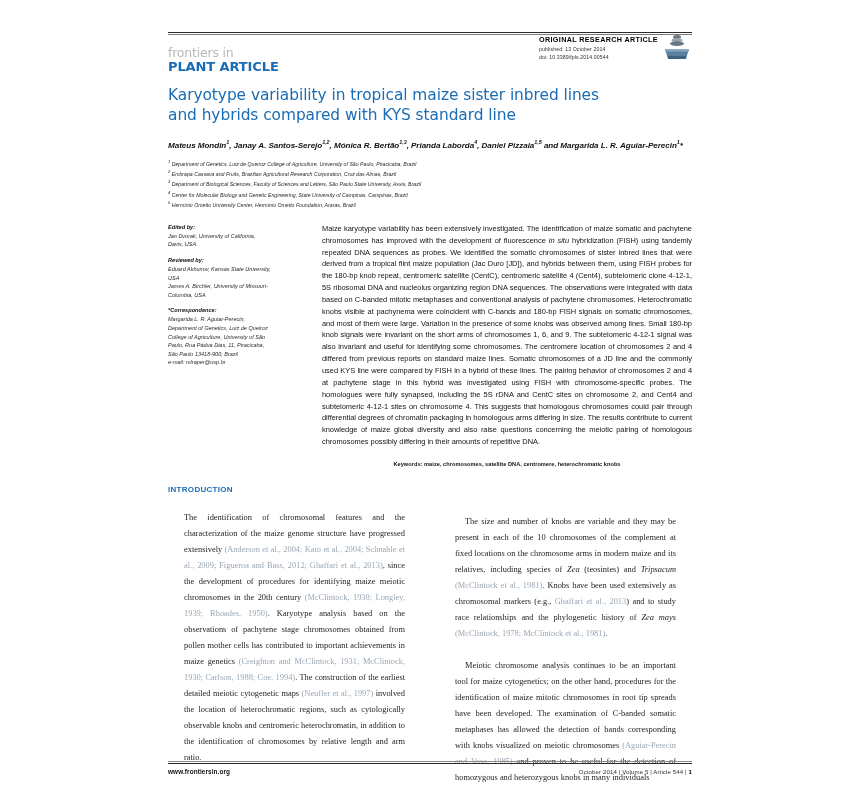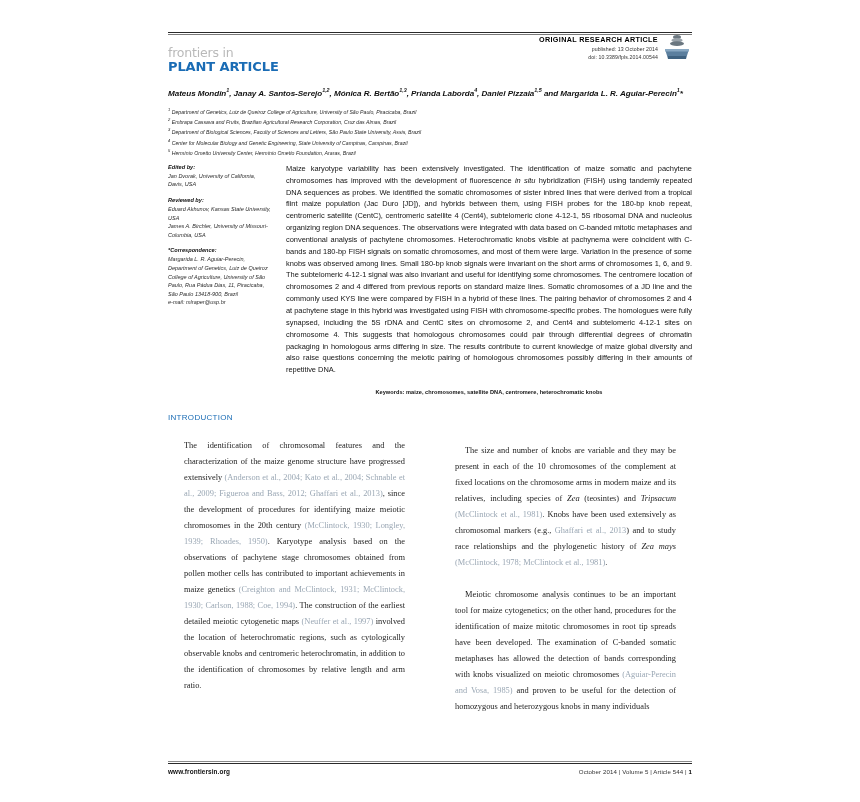--- a/index.html
+++ b/index.html
@@ -33,21 +33,21 @@
   .logo-journal {
     font-family: "DejaVu Sans", sans-serif;
     font-weight: bold;
     font-size: 13px;
     color: #1a6cb5;
     letter-spacing: -0.1px;
     line-height: 15px;
   }
   .article-type-block {
     position: absolute; right: 34px; top: 3px;
-    text-align: right;
+    text-align: left;
   }
   .article-type {
     font-family: "Liberation Sans", sans-serif;
     font-weight: bold;
     font-size: 7.2px;
     letter-spacing: 0.35px;
     color: #000;
   }
   .pub-line {
     font-family: "Liberation Sans", sans-serif;
@@ -93,21 +93,21 @@
   .affil {
     font-family: "Liberation Sans", sans-serif;
     font-style: italic;
     font-size: 5.2px;
     line-height: 8.4px;
     color: #2b2b2b;
   }
   .affil sup { font-size: 4px; }
 
   
-  .main-area { display: flex; margin-top: 6px; }
+  .main-area { display: flex; margin-top: 14px; gap: 36px; }
   .sidebar { width: 104px; flex: 0 0 104px; padding-right: 14px; }
   .side-h {
     font-family: "Liberation Sans", sans-serif;
     font-weight: bold; font-style: italic;
     font-size: 5.6px; color: #111;
     line-height: 9px;
     margin-top: 7px;
   }
   .side-h:first-child { margin-top: 0; }
   .side-p {
@@ -139,21 +139,21 @@
 
   
   .columns {
     display: flex;
     margin-top: 18px;
     gap: 18px;
   }
   .col { width: 253px; }
   .sec-head {
     font-family: "Liberation Sans", sans-serif;
-    font-weight: normal;
+    font-weight: bold;
     font-size: 8px;
     color: #1a6cb5;
     letter-spacing: 0.3px;
     margin-bottom: 3px;
   }
   .col p {
     margin: 16px;
     font-family: "Liberation Serif", serif;
     font-size: 8.4px;
     line-height: 16px;
@@ -218,20 +218,22 @@
       <ellipse cx="15" cy="8.2" rx="5.6" ry="2.2" fill="#9aa3aa"></ellipse>
       <ellipse cx="15" cy="11.6" rx="7" ry="2.4" fill="#6b7780"></ellipse>
       <polygon points="3,17 27,17 24,27 6,27" fill="#5b7f9e"></polygon>
       <polygon points="3,17 27,17 27,19.5 3,19.5" fill="#89a8c2"></polygon>
       <polygon points="6,27 24,27 24,24 6,24" fill="#3f6280"></polygon>
     </svg>
     <div class="rule-top"></div>
   </div>
 
   <div class="title">
+    <div>Karyotype variability in tropical maize sister inbred lines</div>
+    <div>and hybrids compared with KYS standard line</div>
   </div>
 
   <div class="authors">Mateus Mondin<sup>1</sup>, Janay A. Santos-Serejo<sup>1,2</sup>, Mónica R. Bertão<sup>1,3</sup>, Prianda Laborda<sup>4</sup>, Daniel Pizzaia<sup>1,5</sup> and Margarida L. R. Aguiar-Perecin<sup>1</sup>*</div>
 
   <div class="affiliations">
     <div class="affil"><sup>1</sup> <span>Department of Genetics, Luiz de Queiroz College of Agriculture, University of São Paulo, Piracicaba, Brazil</span></div>
     <div class="affil"><sup>2</sup> <span>Embrapa Cassava and Fruits, Brazilian Agricultural Research Corporation, Cruz das Almas, Brazil</span></div>
     <div class="affil"><sup>3</sup> <span>Department of Biological Sciences, Faculty of Sciences and Letters, São Paulo State University, Assis, Brazil</span></div>
     <div class="affil"><sup>4</sup> <span>Center for Molecular Biology and Genetic Engineering, State University of Campinas, Campinas, Brazil</span></div>
     <div class="affil"><sup>5</sup> <span>Hermínio Ometto University Center, Hermínio Ometto Foundation, Araras, Brazil</span></div>

